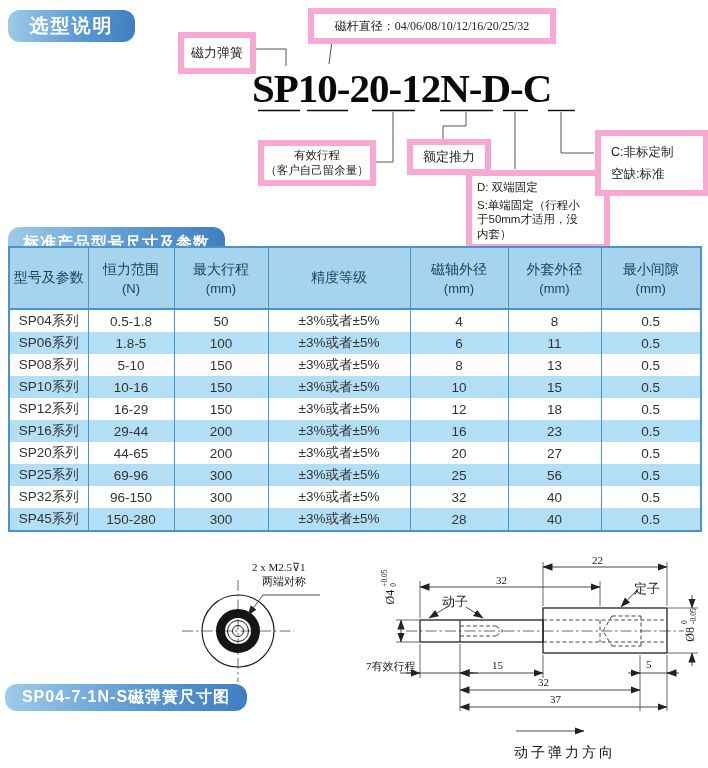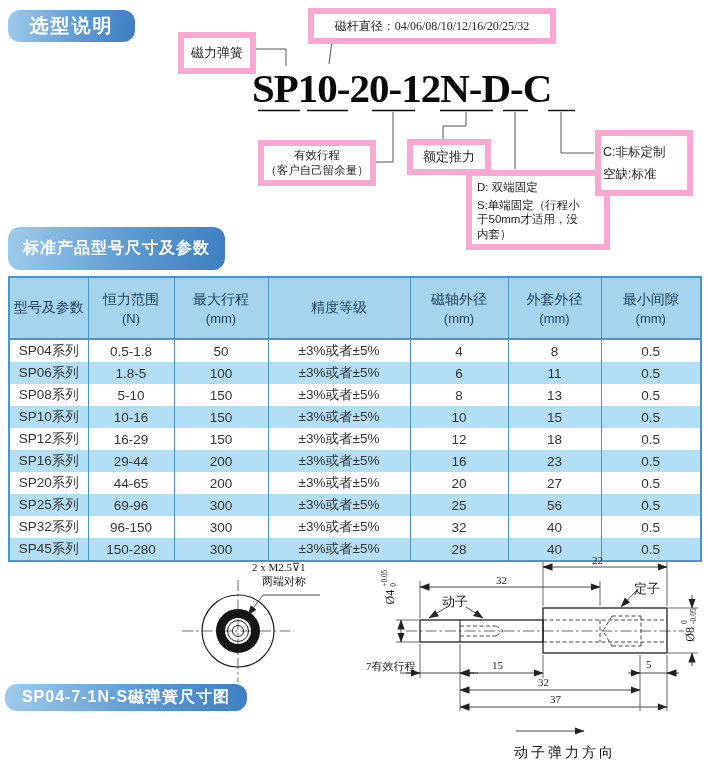--- a/index.html
+++ b/index.html
@@ -3,40 +3,40 @@
 <meta charset="utf-8">
 <style>
   html,body{margin:0;padding:0;background:#fff;}
   .page{position:relative;width:708px;height:768px;background:#ffffff;overflow:hidden;
         font-family:"Liberation Sans",sans-serif;}
   
   .badge{position:absolute;display:flex;align-items:center;justify-content:center;
          color:#fff;font-weight:bold;letter-spacing:2px;border-radius:12px;
          background:linear-gradient(95deg,#9fcbea 0%,#5d9bd2 55%,#3f7ec1 100%);}
   .badge1{left:8px;top:10px;width:127px;height:32px;font-size:19px;}
-  .badge2{left:8px;top:227px;width:217px;height:43px;font-size:16px;letter-spacing:1px;}
+  .badge2{left:8px;top:227px;width:217px;height:32px;font-size:16px;letter-spacing:1px;}
   .badge3{left:5px;top:684px;width:242px;height:27px;font-size:16px;letter-spacing:1px;}
   
   .diagram-svg{position:absolute;left:0;top:0;}
   .model-title{position:absolute;left:252px;top:64px;font-family:"Liberation Serif",serif;
                font-weight:bold;font-size:41px;color:#0a0a0a;letter-spacing:-1px;white-space:nowrap;}
   .dbox{position:absolute;background:#fff;border:6px solid #f9a8d4;color:#222;
         font-family:"Liberation Serif",serif;display:flex;flex-direction:column;justify-content:center;}
   .dbox.center{align-items:center;text-align:center;}
   .box-spring{left:178px;top:32px;width:66px;height:30px;font-size:13px;}
   .box-rod{left:308px;top:8px;width:236px;height:24px;font-size:12px;}
   .box-stroke{left:210px;top:140px;width:106px;height:34px;font-size:11.5px;line-height:1.3;margin-left:48px;}
   .box-thrust{left:407px;top:139px;width:72px;height:24px;font-size:13px;}
   .box-fixing{left:466px;top:170px;width:122px;height:60px;font-size:11.5px;line-height:1.27;
               padding:4px 5px;justify-content:flex-start;font-family:"Liberation Sans",sans-serif;}
   .box-fixing .l1{margin-bottom:3px;}
   .box-custom{left:595px;top:130px;width:82px;height:50px;font-size:12.5px;line-height:1.8;
-              padding:2px 2px;font-family:"Liberation Sans",sans-serif;}
+              padding:2px 10px;font-family:"Liberation Sans",sans-serif;}
   
-  .spec{position:absolute;left:8px;top:276px;width:692px;border-collapse:collapse;
+  .spec{position:absolute;left:8px;top:246px;width:692px;border-collapse:collapse;
         table-layout:fixed;border:2px solid #4a94c8;}
   .spec th{height:60px;background:#a6d3ee;color:#1c3c5e;font-weight:normal;font-size:14px;
            border-left:1px solid #4a94c8;border-bottom:2px solid #4a94c8;padding:0;}
   .spec th:first-child{border-left:none;}
   .spec td{height:22px;text-align:center;font-size:13.5px;color:#333;padding:0;
            border-left:1px solid #4a94c8;}
   .spec td:first-child{border-left:none;}
   .spec tbody tr:nth-child(even) td{background:#b3dff6;}
   .unit{display:block;font-size:13px;margin-top:2px;}
   .unit:empty{display:none;}

